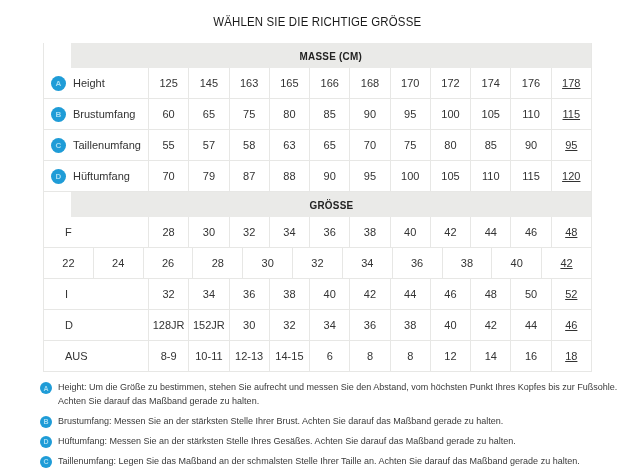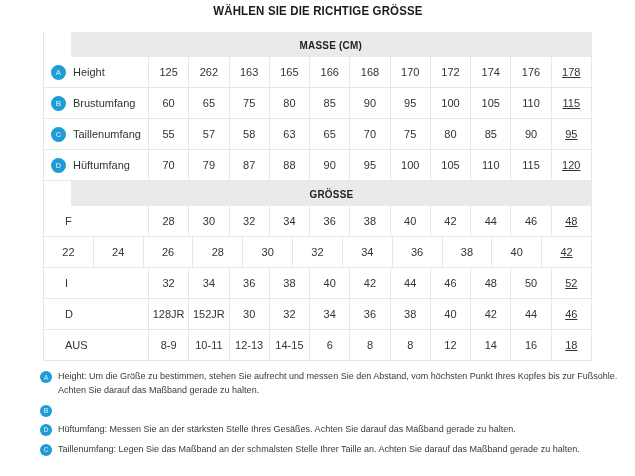--- a/index.html
+++ b/index.html
@@ -12,21 +12,21 @@
   *{ box-sizing:border-box; margin:0; padding:0; }
   html,body{ background:#ffffff; }
   body{
     width:635px; height:476px; overflow:hidden;
     font-family:"Liberation Sans","DejaVu Sans",sans-serif;
     color:var(--text);
   }
   .page{ width:635px; height:476px; position:relative; }
 
   .page-title{
-    text-align:center; padding-top:3px; font-size:13px; font-weight:700;
+    text-align:center; padding-top:14px; font-size:13px; font-weight:400;
     color:#1b1b1b; letter-spacing:.2px;
   }
   .page-title span{ display:inline-block; transform:scaleX(.88); }
 
   .size-table{ width:549px; margin:14px auto 0 auto; border-left:1px solid var(--border); border-right:1px solid var(--border); }
 
   .section-header{
     background:var(--header-bg); text-align:center; font-weight:700;
     font-size:11px; color:#222; padding:7px 0 6px 0; letter-spacing:.3px;margin-left:27px;
   }
@@ -75,21 +75,21 @@
     <div class="section-header">
       <span>MASSE (CM)</span>
     </div>
     <div id="measure-rows">
         <div class="row measure-row">
           <div class="label-cell">
             <span class="badge">A</span>
             <span class="row-label">Height</span>
           </div>
           <div class="cell">125</div>
-          <div class="cell">262</div>
+          <div class="cell">145</div>
           <div class="cell">163</div>
           <div class="cell">165</div>
           <div class="cell">166</div>
           <div class="cell">168</div>
           <div class="cell">170</div>
           <div class="cell">172</div>
           <div class="cell">174</div>
           <div class="cell">176</div>
           <div class="cell">178</div>
         </div>
@@ -231,20 +231,21 @@
 
   </div>
 
   <div class="footnotes" id="footnotes">
       <div class="footnote">
         <span class="badge">A</span>
         <span class="footnote-text">Height: Um die Größe zu bestimmen, stehen Sie aufrecht und messen Sie den Abstand, vom höchsten Punkt Ihres Kopfes bis zur Fußsohle. Achten Sie darauf das Maßband gerade zu halten.</span>
       </div>
       <div class="footnote">
         <span class="badge">B</span>
+        <span class="footnote-text">Brustumfang: Messen Sie an der stärksten Stelle Ihrer Brust. Achten Sie darauf das Maßband gerade zu halten.</span>
       </div>
       <div class="footnote">
         <span class="badge">D</span>
         <span class="footnote-text">Hüftumfang: Messen Sie an der stärksten Stelle Ihres Gesäßes. Achten Sie darauf das Maßband gerade zu halten.</span>
       </div>
       <div class="footnote">
         <span class="badge">C</span>
         <span class="footnote-text">Taillenumfang: Legen Sie das Maßband an der schmalsten Stelle Ihrer Taille an. Achten Sie darauf das Maßband gerade zu halten.</span>
       </div>
     </div>

